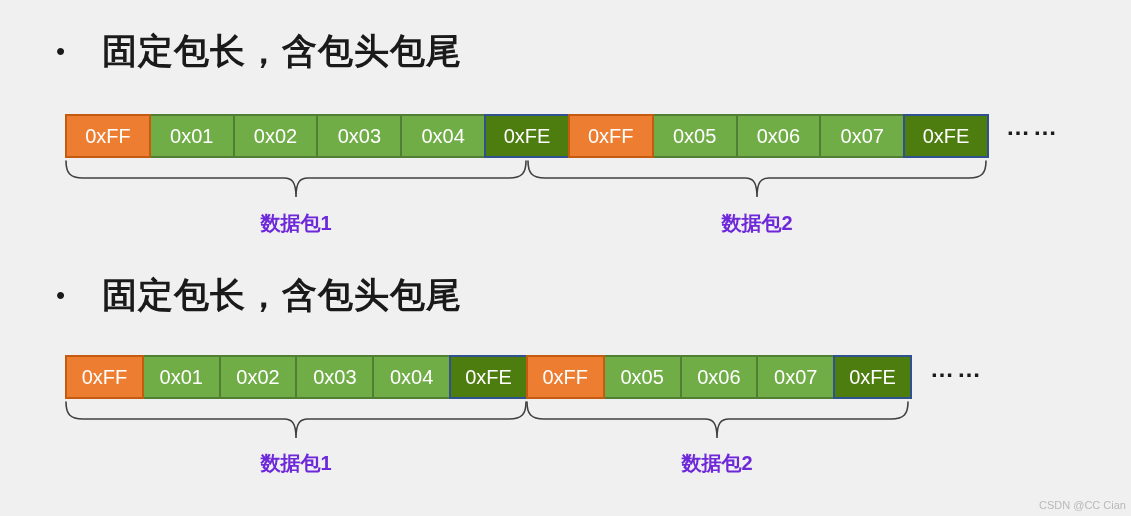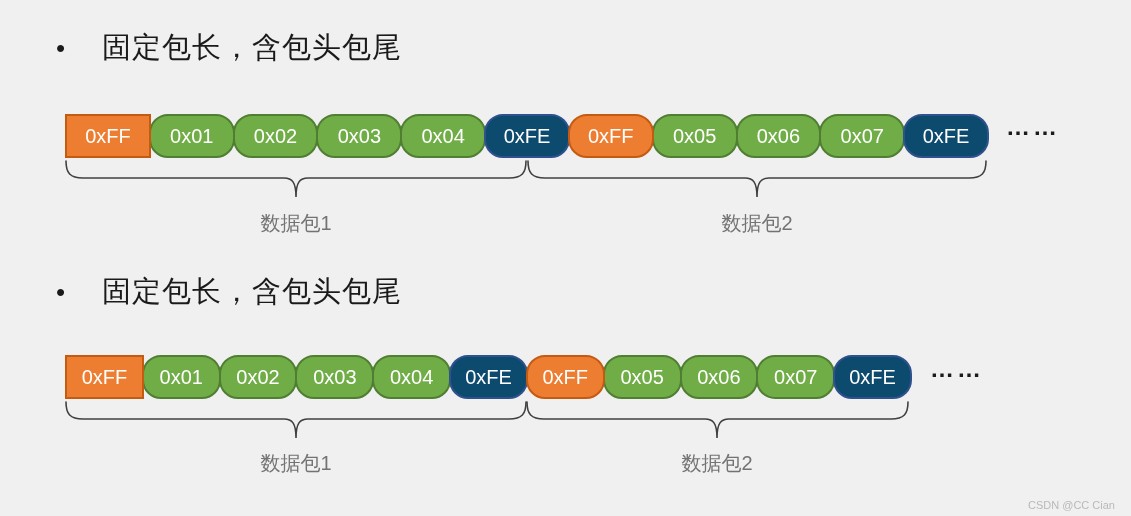--- a/index.html
+++ b/index.html
@@ -18,66 +18,68 @@
     display:flex;align-items:center;
     color:#1a1a1a;
   }
   .heading .bullet{
     font-size:26px;
     width:46px;
     text-align:left;
     padding-left:8px;
   }
   .heading .title{
-    font-size:29px;
+    font-size:35px;
     letter-spacing:1px;
+    font-weight:bold;
   }
   .byte-row{
     position:absolute;
     display:flex;
     height:44px;
   }
   .cell{
     flex:1 1 0;
     display:flex;align-items:center;justify-content:center;
     color:#ffffff;
     font-size:20px;
     box-sizing:border-box;
     border:2px solid transparent;
   }
-  .cell + .cell{margin-left:-2px;border-radius:19px;}
+  .cell + .cell{margin-left:-2px;}
   .cell--h{background:#ED7D31;border-color:#C55A11;z-index:3;}
   .cell--d{background:#70AD47;border-color:#507E32;z-index:1;}
-  .cell--f{background:#0c4a6e;border-color:#2F528F;z-index:2;}
+  .cell--f{background:#4d7c0f;border-color:#2F528F;z-index:2;}
   .ellipsis{
     position:absolute;
     font-size:24px;
     font-weight:bold;
     letter-spacing:3px;
     color:#1a1a1a;
     line-height:1.2;
   }
   .brace{position:absolute;height:40px;}
   .brace svg{display:block;}
   .brace path{
     fill:none;
     stroke:#404040;
     stroke-width:1.6;
     stroke-linecap:round;
   }
   .brace-label{
     position:absolute;
     transform:translateX(-50%);
     font-size:20px;
-    color:#737373;
+    color:#6d28d9;
     white-space:nowrap;
+    font-weight:bold;
   }
   .watermark{
     position:absolute;
-    right:16px;bottom:5px;
+    right:5px;bottom:5px;
     font-size:11px;
     color:#b9b9b9;
   }
 </style>
 </head>
 <body>
 
 <div class="canvas">
 
   <div class="heading" style="left:48px;top:28px;">

